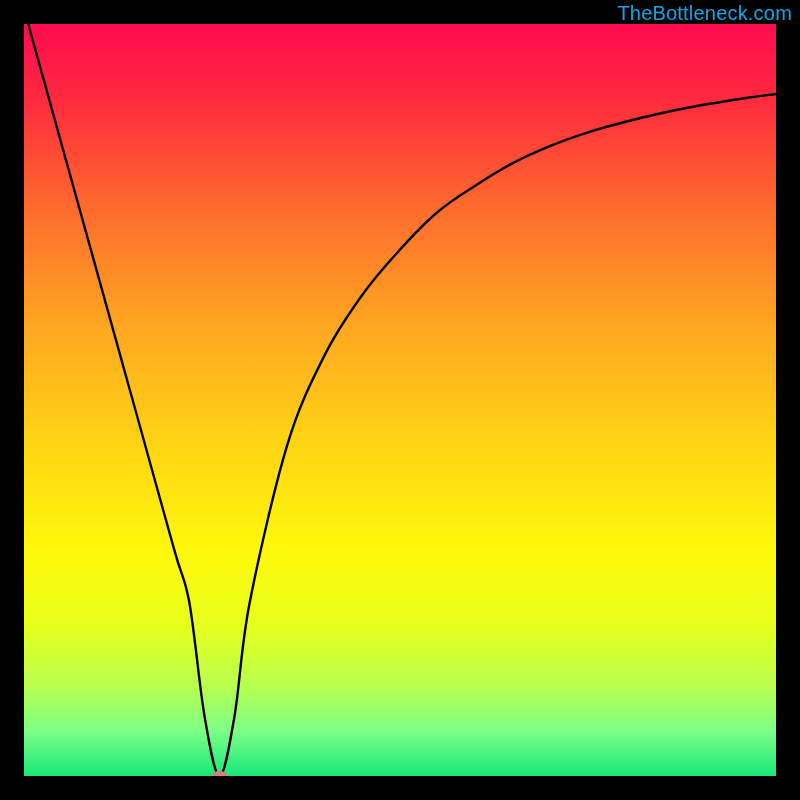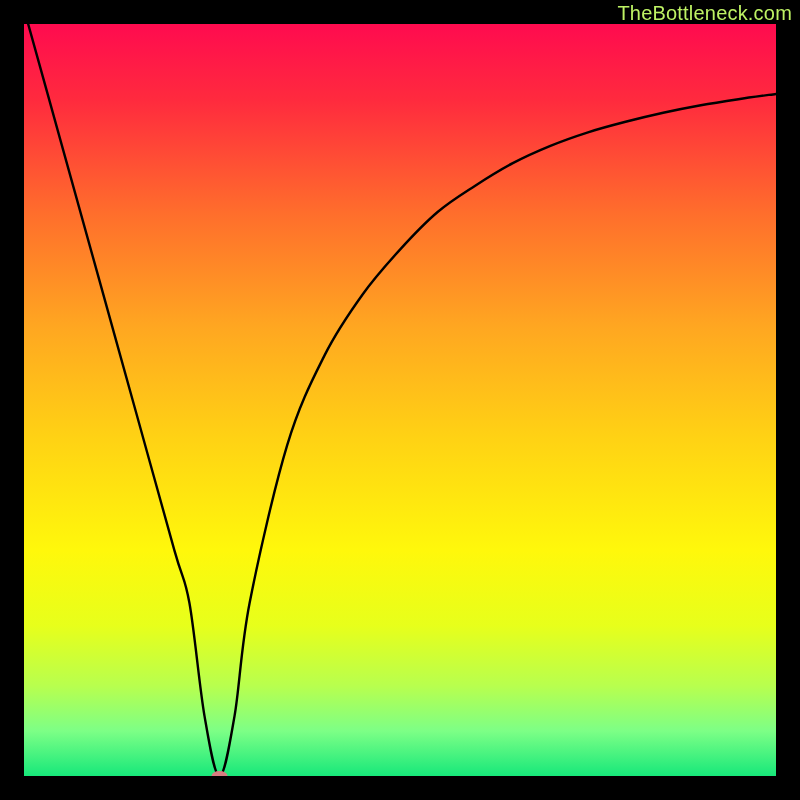--- a/index.html
+++ b/index.html
@@ -22,21 +22,21 @@
     left: 24px;
     top: 24px;
     width: 752px;
     height: 752px;
     overflow: hidden;
   }
   .watermark {
     position: absolute;
     top: 2px;
     right: 8px;
-    color: #bef264;
+    color: #0ea5e9;
     font-size: 20px;
     font-weight: 500;
     letter-spacing: 0.2px;
     user-select: none;
   }
   svg { display: block; }
 </style>
 </head>
 <body>
 

